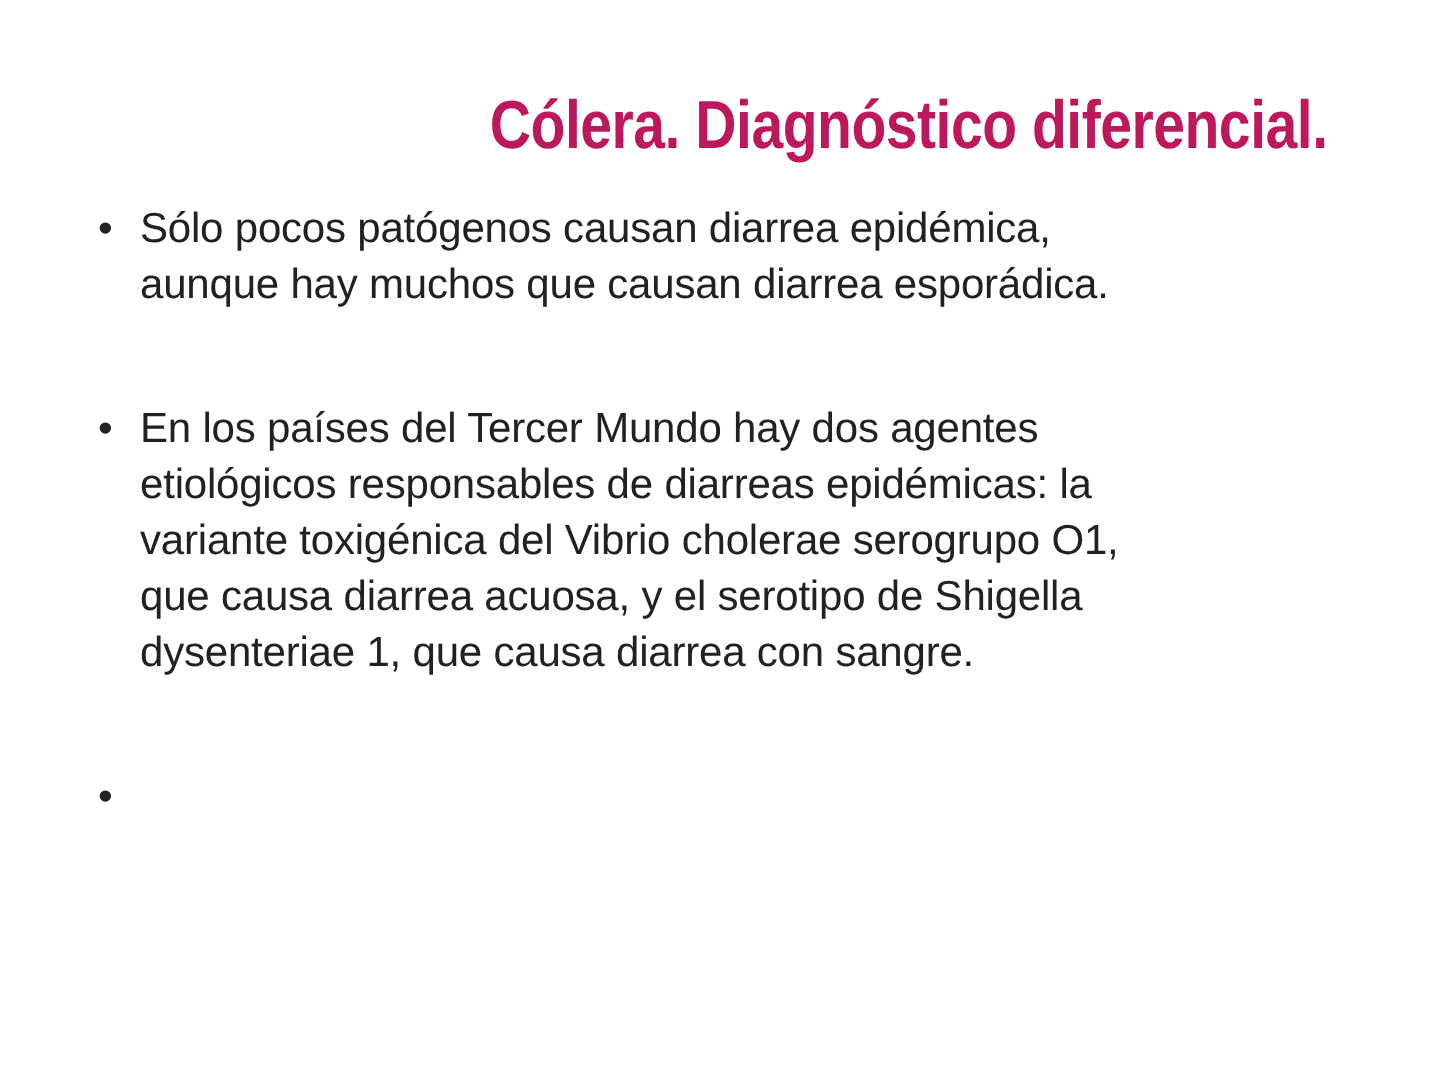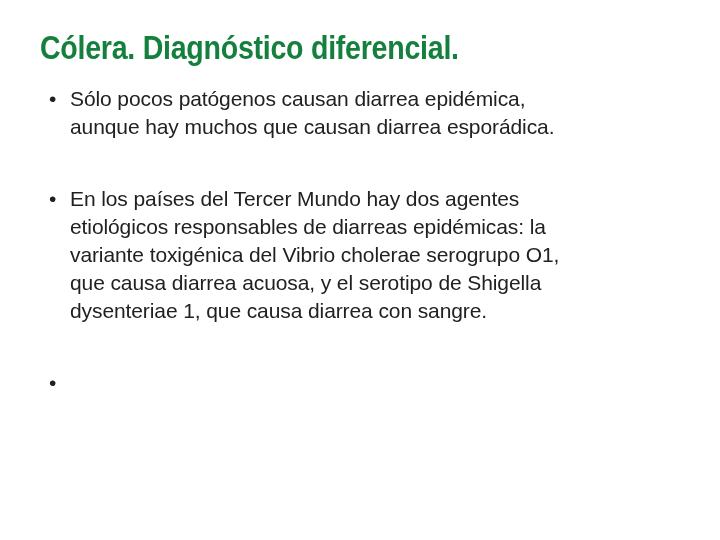--- a/index.html
+++ b/index.html
@@ -12,27 +12,27 @@
   }
   .slide {
     position: relative;
     width: 720px;
     height: 540px;
     background: #ffffff;
     font-family: "Liberation Sans", sans-serif;
     color: #1c1c1c;
   }
   .title {
-    margin: 0;
+    margin: 16px;
     padding-top: 27px;
-    text-align: left;
+    text-align: right;
     font-size: 34px;
     line-height: 41px;
     font-weight: 700;
-    color: #15803d;
+    color: #be185d;
     white-space: nowrap;
   }
   .title-inner {
     display: inline-block;
     transform: scaleX(0.84);
     transform-origin: 50% 50%;
     letter-spacing: -0.3px;
   }
   .bullets {
     list-style: none;

